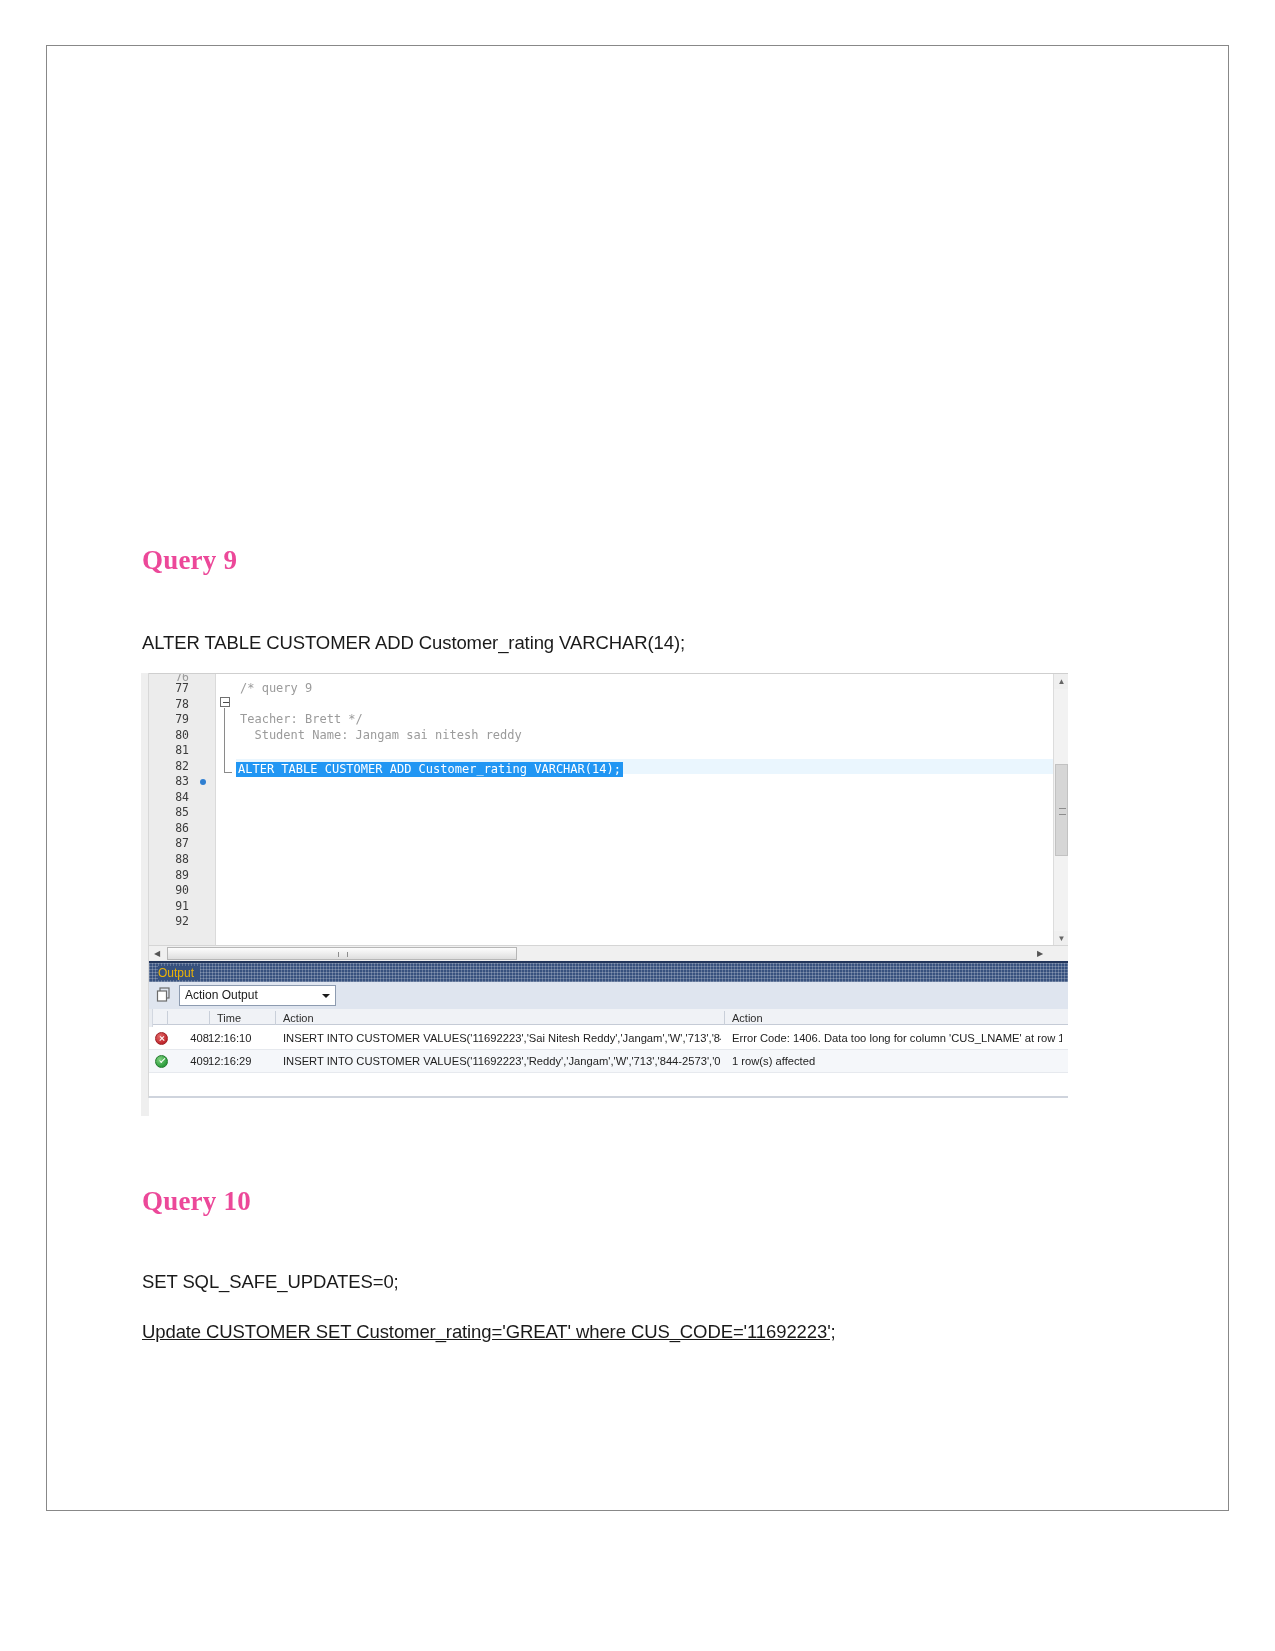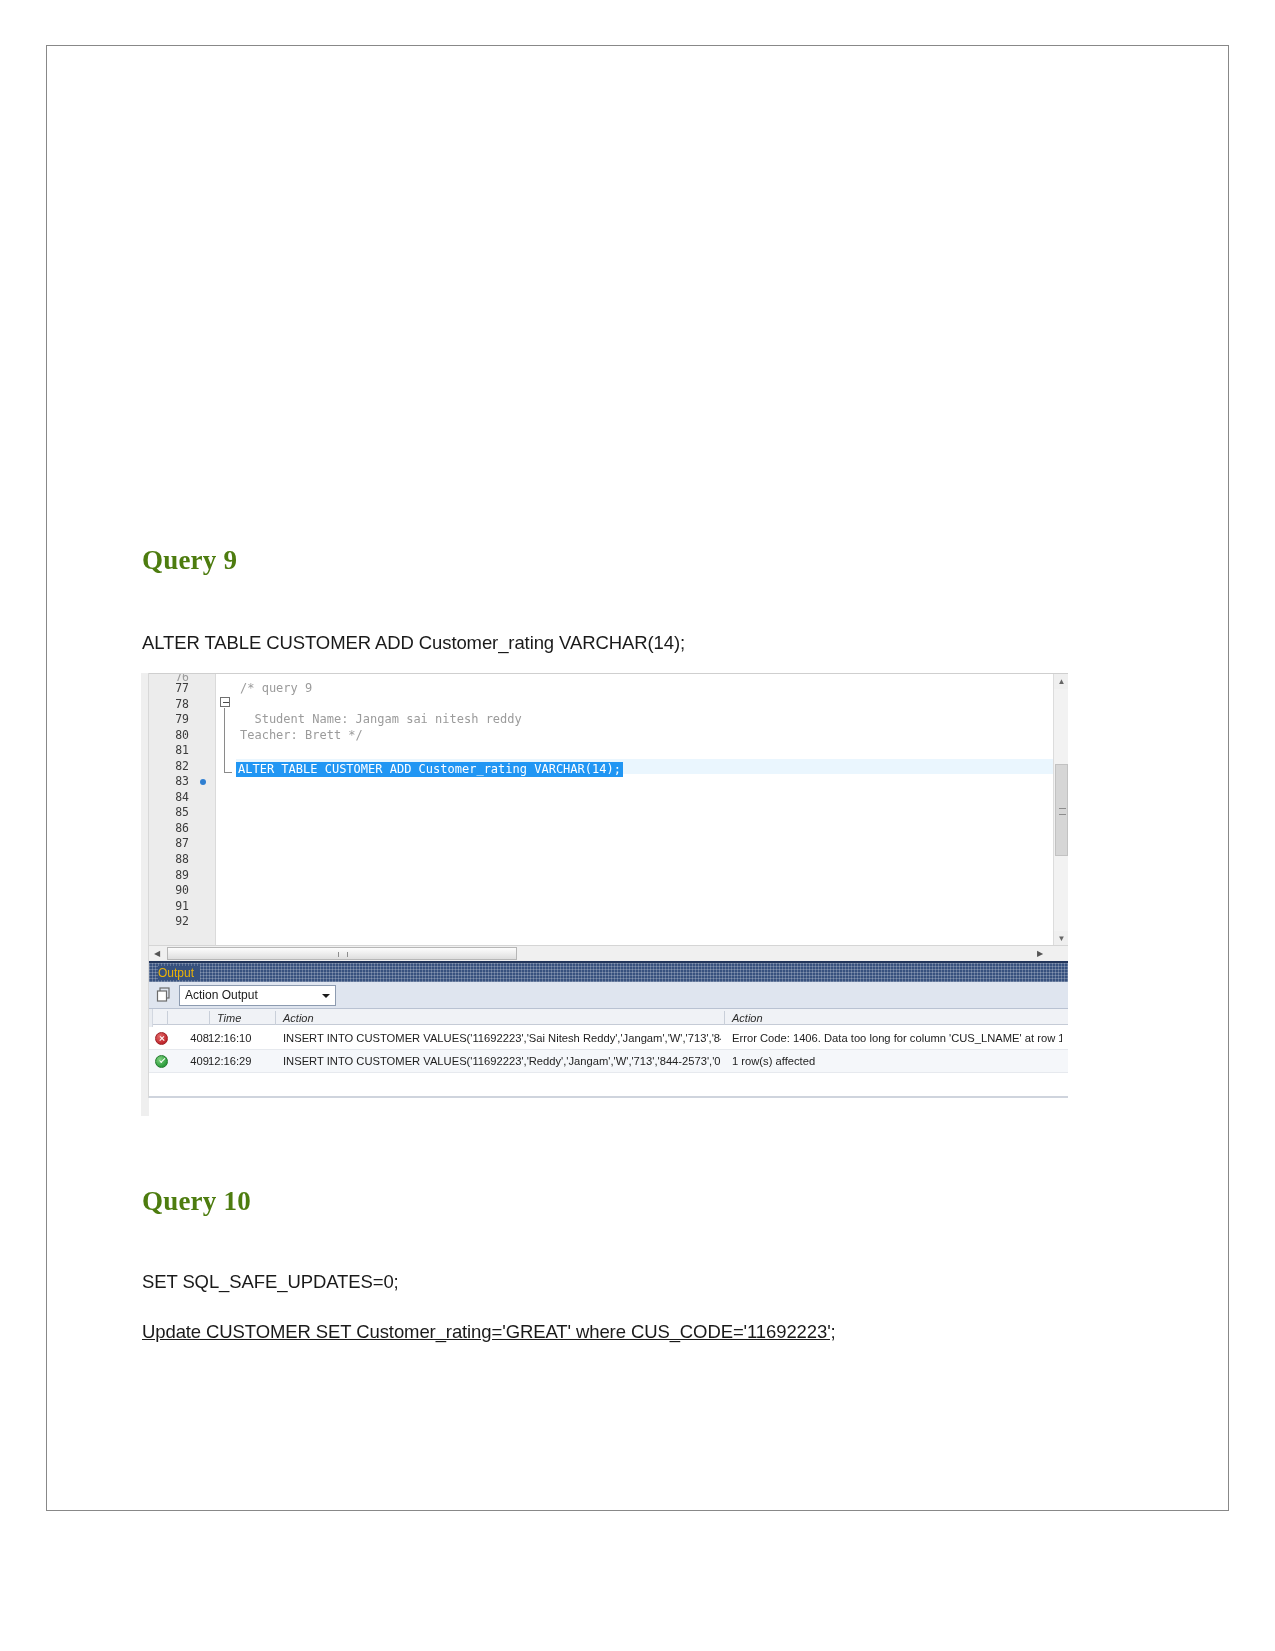--- a/index.html
+++ b/index.html
@@ -35,21 +35,21 @@
     background: #c9c9c9;
     z-index: -1;
   }
 
   
   .doc-heading {
     position: absolute;
     font-family: "Liberation Serif", serif;
     font-size: 27px;
     font-weight: bold;
-    color: #4d7c0f;
+    color: #ec4899;
     letter-spacing: 0.2px;
     white-space: nowrap;
   }
   #heading-q9 { left: 142px; top: 545px; }
   #heading-q10 { left: 142px; top: 1186px; }
 
   .doc-para {
     position: absolute;
     font-family: "Liberation Sans", sans-serif;
     font-size: 18.5px;
@@ -267,21 +267,21 @@
     font-size: 12px;
     color: #eab308;
     background: #37517e;
     padding-right: 6px;
   }
 
   
   .selector-row {
     position: absolute;
     left: 8px; top: 309px;
-    width: 919px; height: 27px;
+    width: 919px; height: 43px;
     background: #dfe5ef;
     border-bottom: 1px solid #b9c2d2;
   }
   .copy-icon {
     position: absolute;
     left: 7px; top: 5px;
     width: 15px; height: 16px;
   }
   .combo {
     position: absolute;
@@ -303,21 +303,20 @@
     border-top: 4px solid #1a1a1a;
   }
 
   
   .res-head {
     position: absolute;
     left: 8px; top: 336px;
     width: 919px; height: 16px;
     background: #f0f2f6;
     border-bottom: 1px solid #c5cbd6;
-    font-style: italic;
   }
   .res-head .hc {
     position: absolute;
     top: 3px;
     font-size: 11px;
     color: #2c2c2c;
     white-space: nowrap;
   }
   .res-head .sep {
     position: absolute;
@@ -446,22 +445,22 @@
         </div>
       <div class="fold-col">
         <div class="fold-box"></div>
         <div class="fold-bar"></div>
         <div class="fold-foot"></div>
       </div>
       <div class="code-area" id="code-area">
           <div style="height: 7px;"></div>
           <div class="code-line">/* query 9</div>
           <div class="code-line"></div>
+          <div class="code-line">Teacher: Brett */</div>
           <div class="code-line">  Student Name: Jangam sai nitesh reddy</div>
-          <div class="code-line">Teacher: Brett */</div>
           <div class="code-line"></div>
           <div class="code-row-highlight"><span class="code-line sel">ALTER TABLE CUSTOMER ADD Customer_rating VARCHAR(14);</span></div>
           <div class="code-line"></div>
           <div class="code-line"></div>
           <div class="code-line"></div>
           <div class="code-line"></div>
           <div class="code-line"></div>
           <div class="code-line"></div>
           <div class="code-line"></div>
           <div class="code-line"></div>

